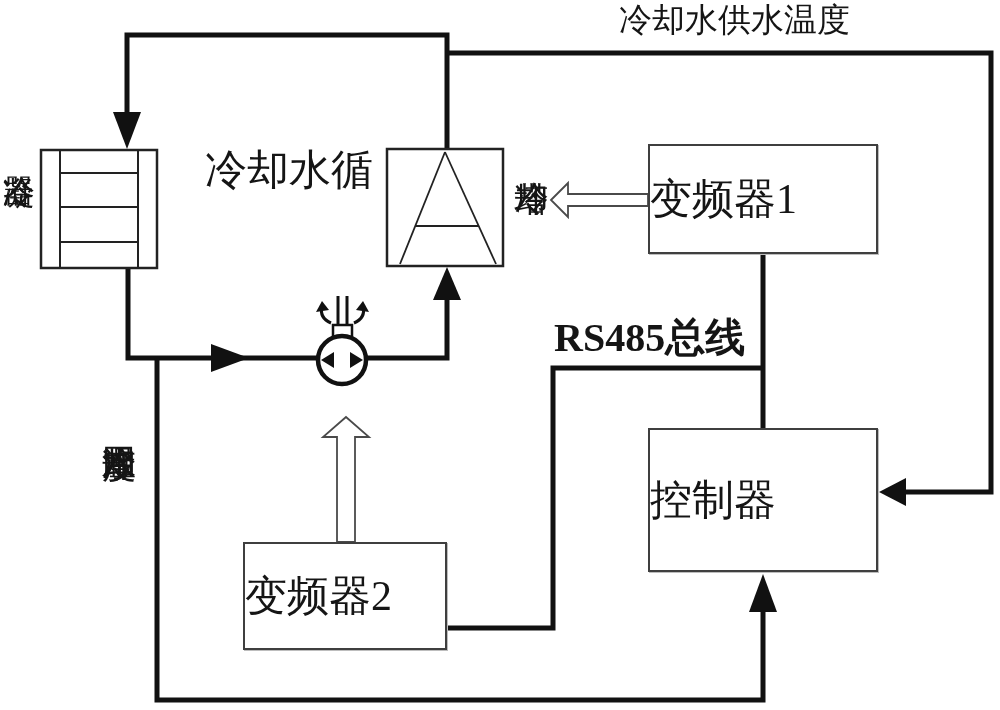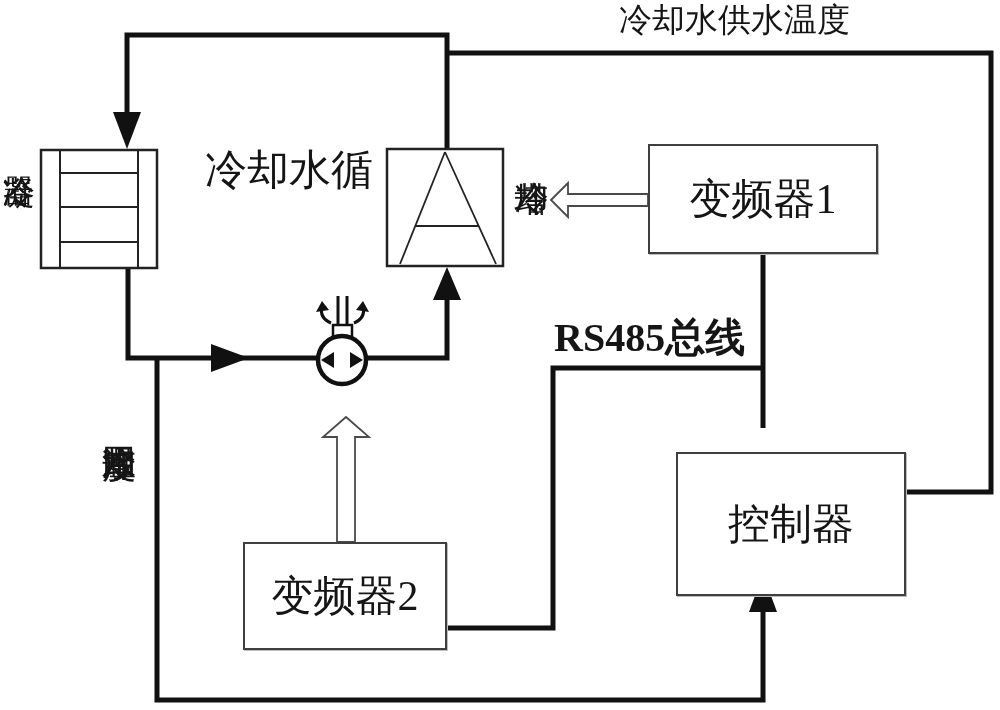--- a/index.html
+++ b/index.html
@@ -8,21 +8,21 @@
     font-family:"Liberation Serif","DejaVu Serif",serif;color:#111;
   }
   #wires{position:absolute;left:0;top:0;width:1000px;height:710px;}
   .lbl{position:absolute;white-space:nowrap;color:#151515;}
   .vlbl{
     position:absolute;color:#151515;
     writing-mode:vertical-rl;text-orientation:upright;white-space:nowrap;
   }
   .box{
     position:absolute;background:#ffffff;border:2px solid #3f3f3f;
-    display:flex;align-items:center;justify-content:center;
+    display:flex;align-items:center;justify-content:flex-start;
     box-shadow:1px 1px 0 #bdbdbd;
   }
   .box .btxt{font-size:42px;color:#151515;}
   .center2{
     position:absolute;text-align:right;line-height:1.18;color:#151515;
   }
 </style>
 </head>
 <body>
 
@@ -83,21 +83,21 @@
   </svg>
 
   <div class="box" style="left:648px;top:144px;width:226px;height:106px;">
     <span class="btxt">变频器1</span>
   </div>
 
   <div class="box" style="left:243px;top:542px;width:200px;height:104px;">
     <span class="btxt">变频器2</span>
   </div>
 
-  <div class="box" style="left:648px;top:452px;width:226px;height:140px;margin-left:28px;">
+  <div class="box" style="left:648px;top:428px;width:226px;height:140px;">
     <span class="btxt">控制器</span>
   </div>
 
   <div class="lbl" style="left:619px;top:-2px;font-size:33px;">冷却水供水温度</div>
 
   <div class="vlbl" style="left:1px;top:151px;font-size:32px;line-height:1.1;">冷凝器</div>
 
   <div class="center2" style="left:183px;top:146px;width:190px;font-size:42px;">
     <span>冷却水循</span><br>
   </div>

